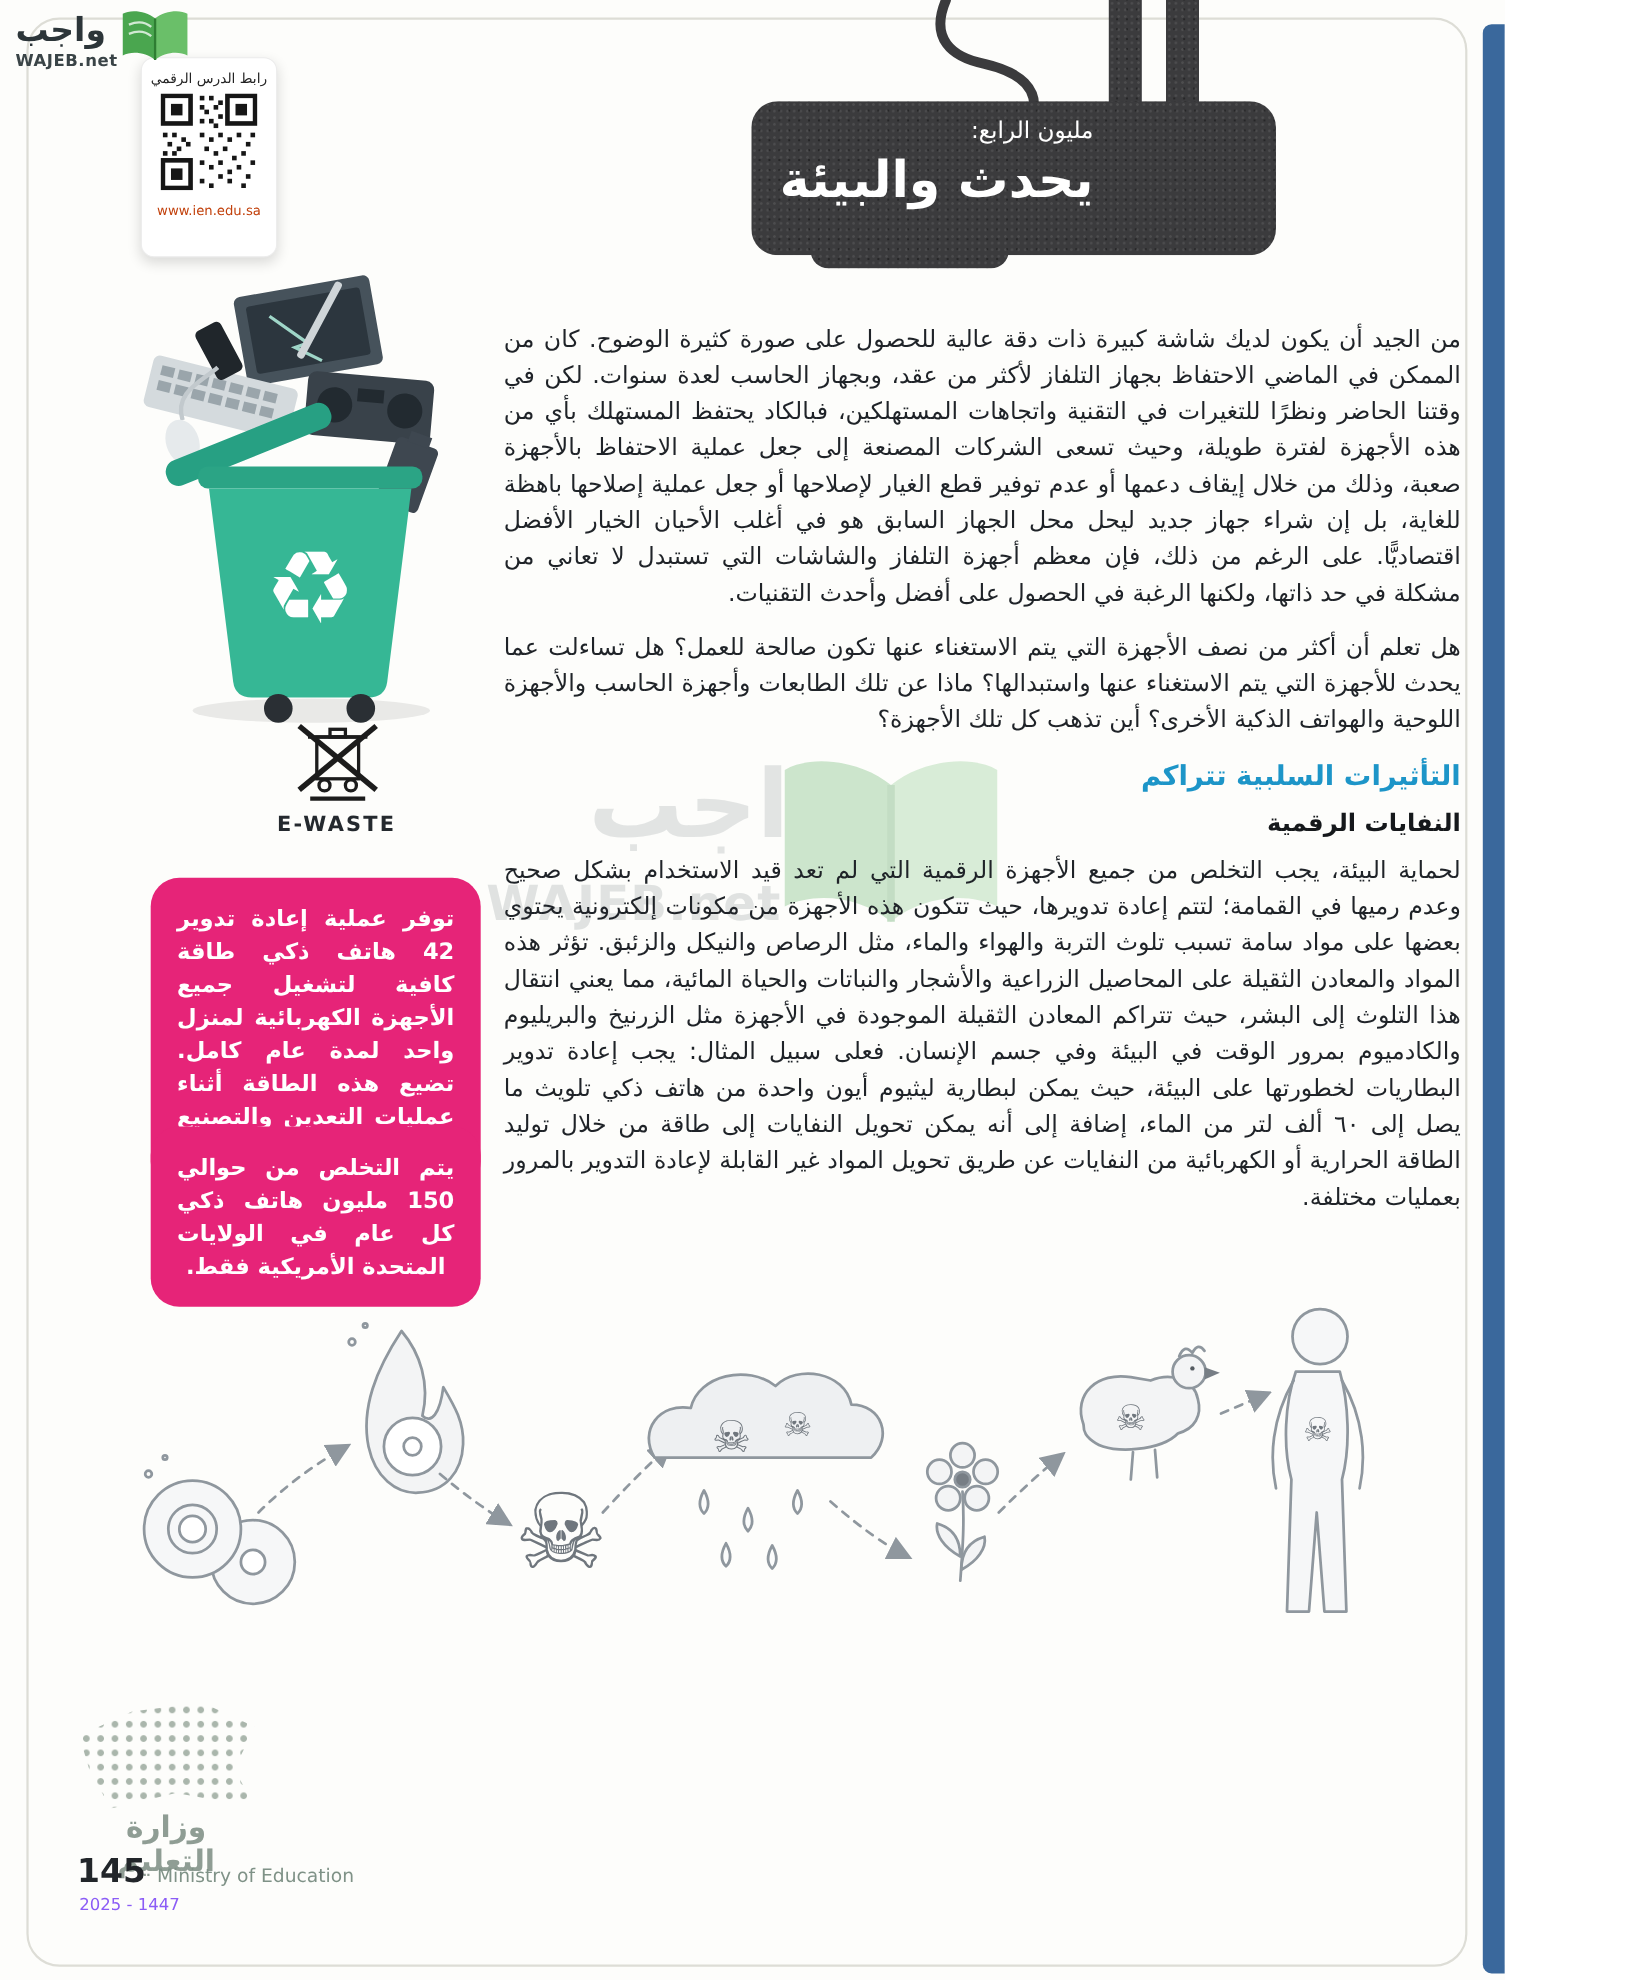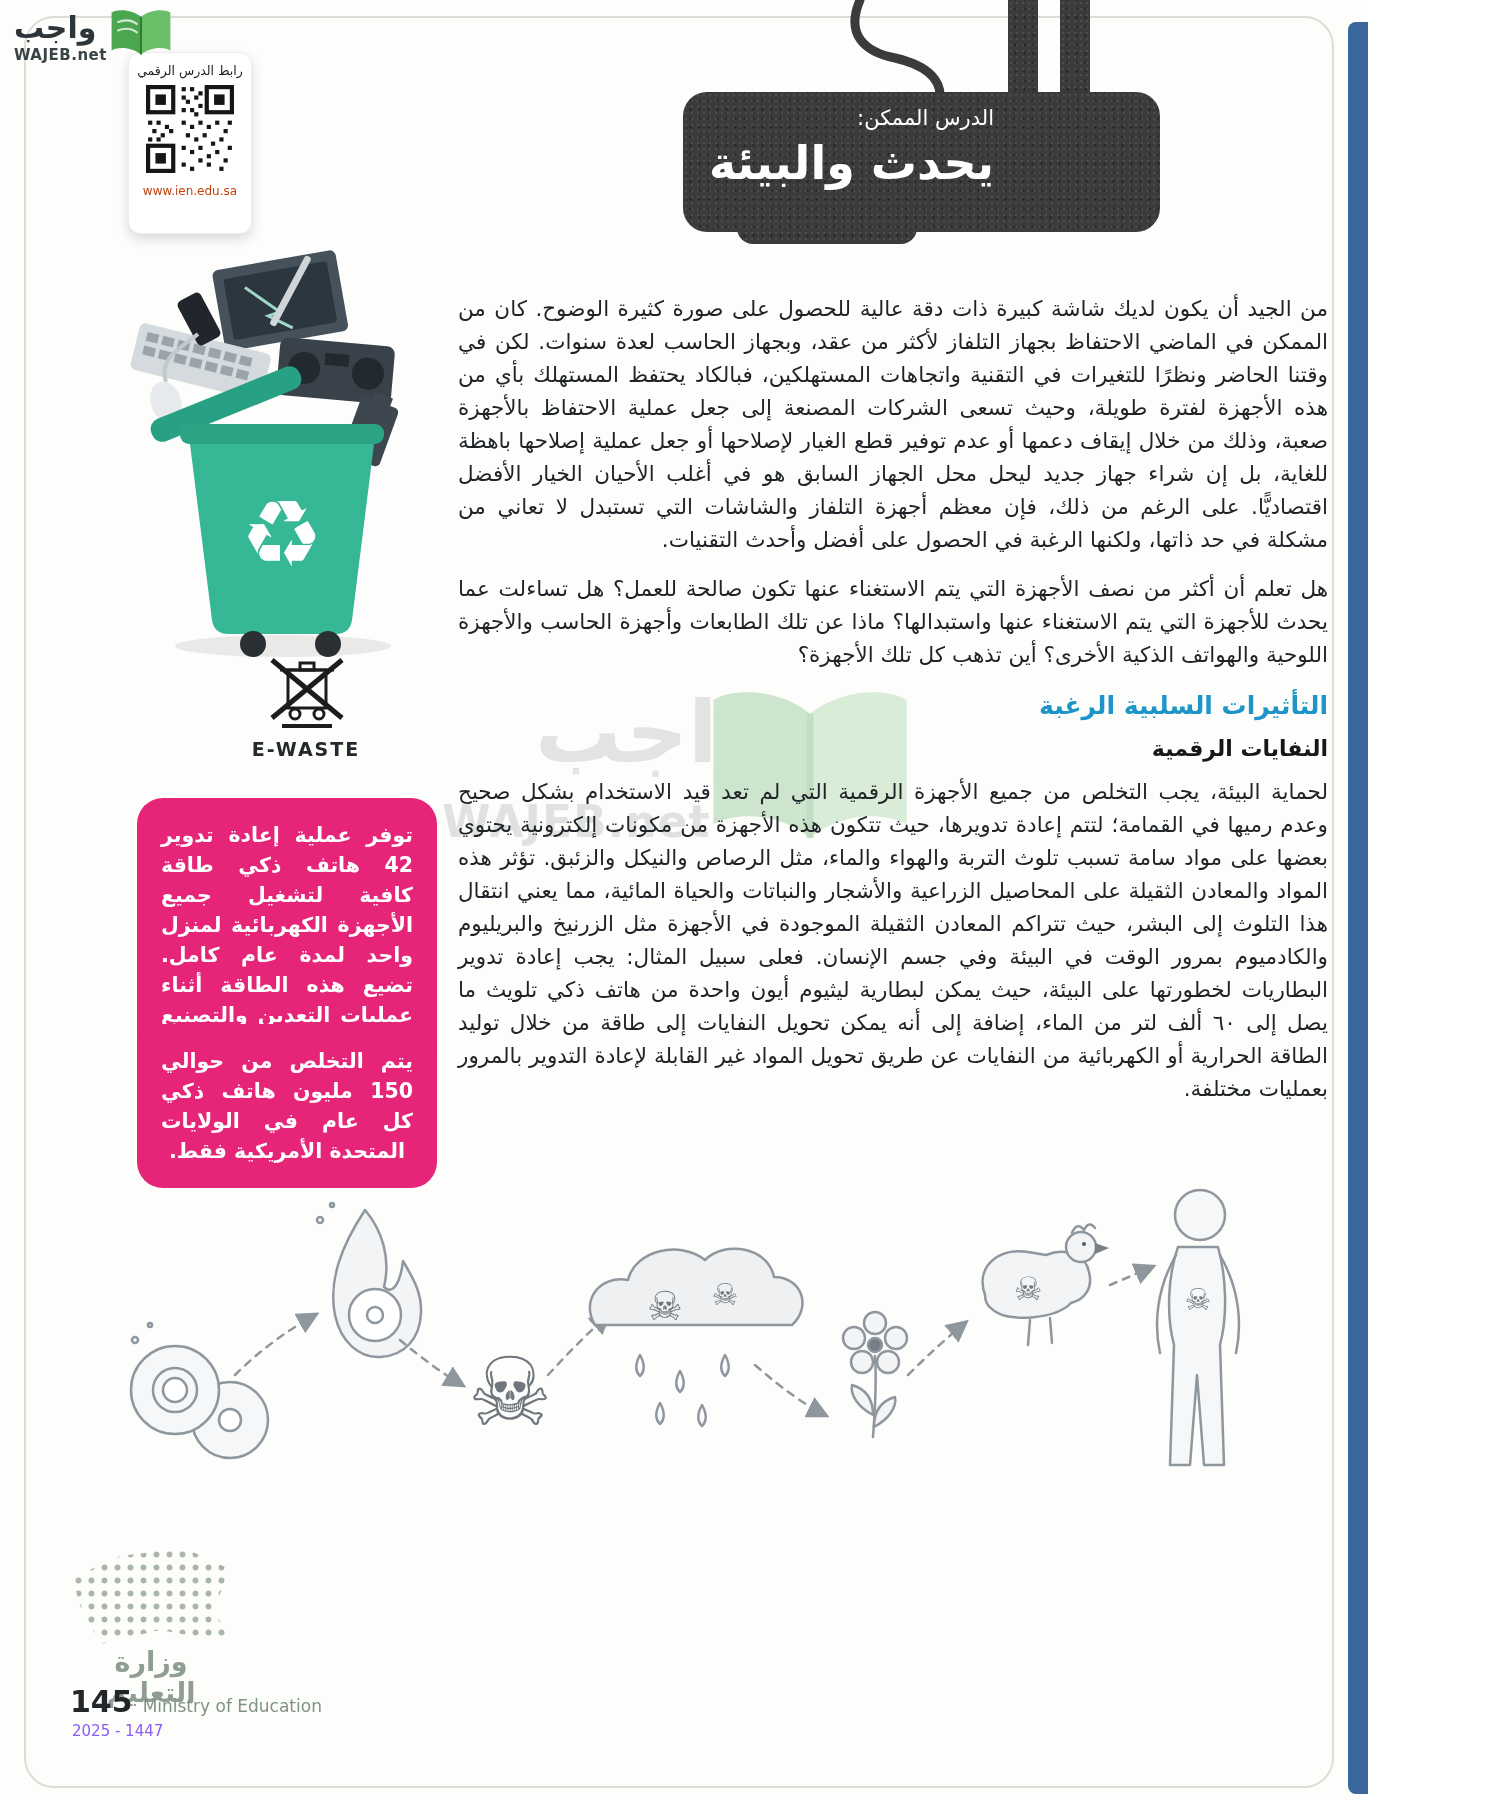--- a/index.html
+++ b/index.html
@@ -163,21 +163,21 @@
   </div>
 
   <svg class="cord" width="160" height="100" viewBox="0 0 160 100">
     <path d="M70,0 C55,35 75,52 105,58 C140,66 152,82 150,100" stroke="#3b3b3d" stroke-width="9" fill="none" stroke-linecap="round"></path>
   </svg>
   <div class="prong prong-1 noise"></div>
   <div class="prong prong-2 noise"></div>
   <div class="banner-tab noise"></div>
   <div class="banner noise"></div>
   <div class="banner-text" style="top:106px; right:374px; position:absolute;">
-    <div class="kicker">الدرس الممكن:</div>
+    <div class="kicker">مليون الرابع:</div>
     <div class="lesson-title">يحدث والبيئة</div>
   </div>
 
   <svg class="bin-illu" width="305" height="418" viewBox="0 0 305 418">
     <ellipse cx="155" cy="404" rx="108" ry="11" fill="rgba(0,0,0,.08)"></ellipse>
     <g>
       <g transform="rotate(-10 150 60)">
         <rect x="90" y="18" width="125" height="82" rx="6" fill="#46525b"></rect>
         <rect x="100" y="28" width="105" height="62" rx="3" fill="#2c363e"></rect>
         <path d="M120,40 L150,70 L138,72 L160,88" stroke="#9fd6c8" stroke-width="3" fill="none"></path>
@@ -245,21 +245,21 @@
     <svg class="wm-book" width="230" height="195" viewBox="0 0 100 80">
       <path d="M50,14 C38,4 18,2 8,8 L8,62 C20,56 38,58 50,68 Z" fill="#9ccf9f"></path>
       <path d="M50,14 C62,4 82,2 92,8 L92,62 C80,56 62,58 50,68 Z" fill="#b5dcb4"></path>
       <path d="M50,14 L50,68" stroke="#8bbf8e" stroke-width="3"></path>
     </svg>
   </div>
 
   <div class="main-text">
     <p>من الجيد أن يكون لديك شاشة كبيرة ذات دقة عالية للحصول على صورة كثيرة الوضوح. كان من الممكن في الماضي الاحتفاظ بجهاز التلفاز لأكثر من عقد، وبجهاز الحاسب لعدة سنوات. لكن في وقتنا الحاضر ونظرًا للتغيرات في التقنية واتجاهات المستهلكين، فبالكاد يحتفظ المستهلك بأي من هذه الأجهزة لفترة طويلة، وحيث تسعى الشركات المصنعة إلى جعل عملية الاحتفاظ بالأجهزة صعبة، وذلك من خلال إيقاف دعمها أو عدم توفير قطع الغيار لإصلاحها أو جعل عملية إصلاحها باهظة للغاية، بل إن شراء جهاز جديد ليحل محل الجهاز السابق هو في أغلب الأحيان الخيار الأفضل اقتصاديًّا. على الرغم من ذلك، فإن معظم أجهزة التلفاز والشاشات التي تستبدل لا تعاني من مشكلة في حد ذاتها، ولكنها الرغبة في الحصول على أفضل وأحدث التقنيات.</p>
     <p>هل تعلم أن أكثر من نصف الأجهزة التي يتم الاستغناء عنها تكون صالحة للعمل؟ هل تساءلت عما يحدث للأجهزة التي يتم الاستغناء عنها واستبدالها؟ ماذا عن تلك الطابعات وأجهزة الحاسب والأجهزة اللوحية والهواتف الذكية الأخرى؟ أين تذهب كل تلك الأجهزة؟</p>
-    <div class="section-heading">التأثيرات السلبية الرغبة</div>
+    <div class="section-heading">التأثيرات السلبية تتراكم</div>
     <div class="sub-heading">النفايات الرقمية</div>
     <p>لحماية البيئة، يجب التخلص من جميع الأجهزة الرقمية التي لم تعد قيد الاستخدام بشكل صحيح وعدم رميها في القمامة؛ لتتم إعادة تدويرها، حيث تتكون هذه الأجهزة من مكونات إلكترونية يحتوي بعضها على مواد سامة تسبب تلوث التربة والهواء والماء، مثل الرصاص والنيكل والزئبق. تؤثر هذه المواد والمعادن الثقيلة على المحاصيل الزراعية والأشجار والنباتات والحياة المائية، مما يعني انتقال هذا التلوث إلى البشر، حيث تتراكم المعادن الثقيلة الموجودة في الأجهزة مثل الزرنيخ والبريليوم والكادميوم بمرور الوقت في البيئة وفي جسم الإنسان. فعلى سبيل المثال: يجب إعادة تدوير البطاريات لخطورتها على البيئة، حيث يمكن لبطارية ليثيوم أيون واحدة من هاتف ذكي تلويث ما يصل إلى ٦٠ ألف لتر من الماء، إضافة إلى أنه يمكن تحويل النفايات إلى طاقة من خلال توليد الطاقة الحرارية أو الكهربائية من النفايات عن طريق تحويل المواد غير القابلة لإعادة التدوير بالمرور بعمليات مختلفة.</p>
   </div>
 
   <div class="callout callout-1">توفر عملية إعادة تدوير 42 هاتف ذكي طاقة كافية لتشغيل جميع الأجهزة الكهربائية لمنزل واحد لمدة عام كامل. تضيع هذه الطاقة أثناء عمليات التعدين والتصنيع للأجهزة.</div>
   <div class="callout callout-2">يتم التخلص من حوالي 150 مليون هاتف ذكي كل عام في الولايات المتحدة الأمريكية فقط.</div>
 
   <svg class="chain" width="1220" height="330" viewBox="0 0 1220 330">
     <defs>
       <marker id="ah" markerWidth="9" markerHeight="9" refX="7" refY="4.5" orient="auto">

